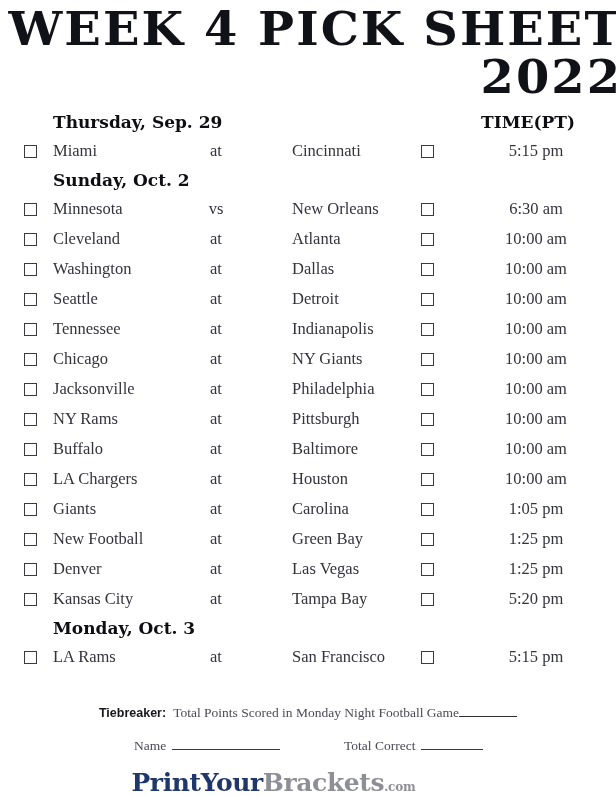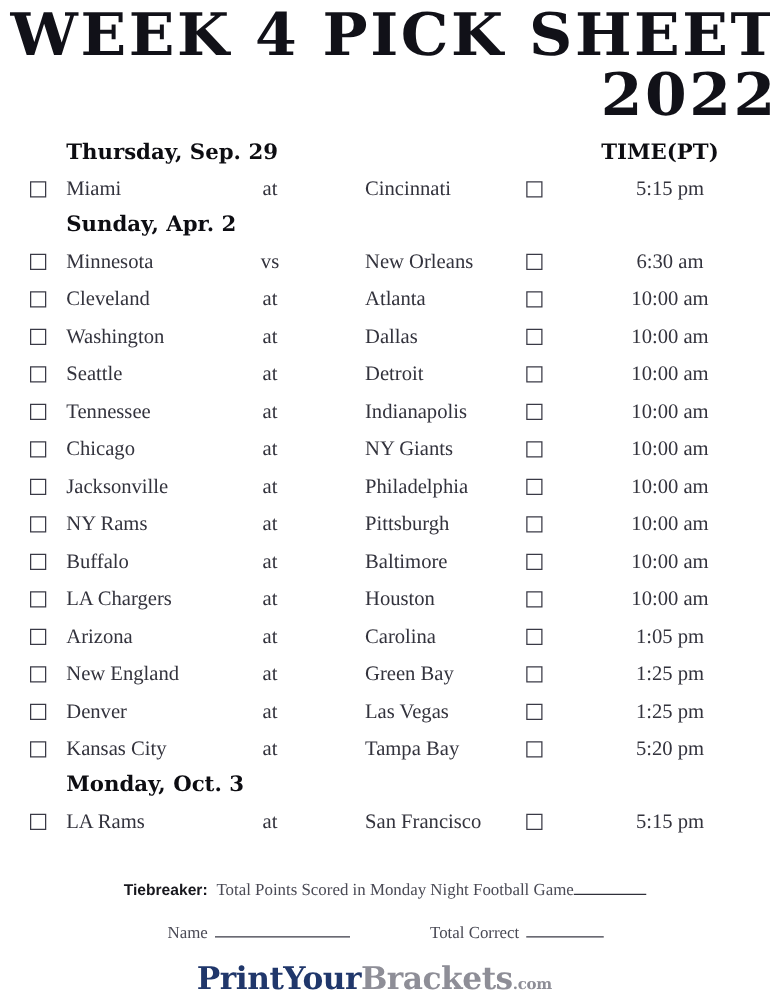--- a/index.html
+++ b/index.html
@@ -187,21 +187,20 @@
     margin-left: 6px;
   }
 
   .logo {
     position: absolute;
     left: 0;
     top: 768px;
     width: 547px;
     text-align: center;
     white-space: nowrap;
-    padding-left: 26px;
   }
   .logo-a, .logo-b {
     font-family: "DejaVu Serif", "Liberation Serif", serif;
     font-weight: 700;
     font-size: 25px;
     letter-spacing: -0.4px;
   }
   .logo-a { color: #20376b; }
   .logo-b { color: #8e8e97; }
   .logo-c {
@@ -227,21 +226,21 @@
     </div>
     <div class="row">
       <div class="cbox cbox-away"></div>
       <div class="team-away">Miami</div>
       <div class="atvs">at</div>
       <div class="team-home">Cincinnati</div>
       <div class="cbox cbox-home"></div>
       <div class="game-time">5:15 pm</div>
     </div>
     <div class="day-row">
-      <div class="day-heading">Sunday, Apr. 2</div>
+      <div class="day-heading">Sunday, Oct. 2</div>
     </div>
     <div class="row">
       <div class="cbox cbox-away"></div>
       <div class="team-away">Minnesota</div>
       <div class="atvs">vs</div>
       <div class="team-home">New Orleans</div>
       <div class="cbox cbox-home"></div>
       <div class="game-time">6:30 am</div>
     </div>
     <div class="row">
@@ -311,29 +310,29 @@
     <div class="row">
       <div class="cbox cbox-away"></div>
       <div class="team-away">LA Chargers</div>
       <div class="atvs">at</div>
       <div class="team-home">Houston</div>
       <div class="cbox cbox-home"></div>
       <div class="game-time">10:00 am</div>
     </div>
     <div class="row">
       <div class="cbox cbox-away"></div>
-      <div class="team-away">Arizona</div>
+      <div class="team-away">Giants</div>
       <div class="atvs">at</div>
       <div class="team-home">Carolina</div>
       <div class="cbox cbox-home"></div>
       <div class="game-time">1:05 pm</div>
     </div>
     <div class="row">
       <div class="cbox cbox-away"></div>
-      <div class="team-away">New England</div>
+      <div class="team-away">New Football</div>
       <div class="atvs">at</div>
       <div class="team-home">Green Bay</div>
       <div class="cbox cbox-home"></div>
       <div class="game-time">1:25 pm</div>
     </div>
     <div class="row">
       <div class="cbox cbox-away"></div>
       <div class="team-away">Denver</div>
       <div class="atvs">at</div>
       <div class="team-home">Las Vegas</div>

